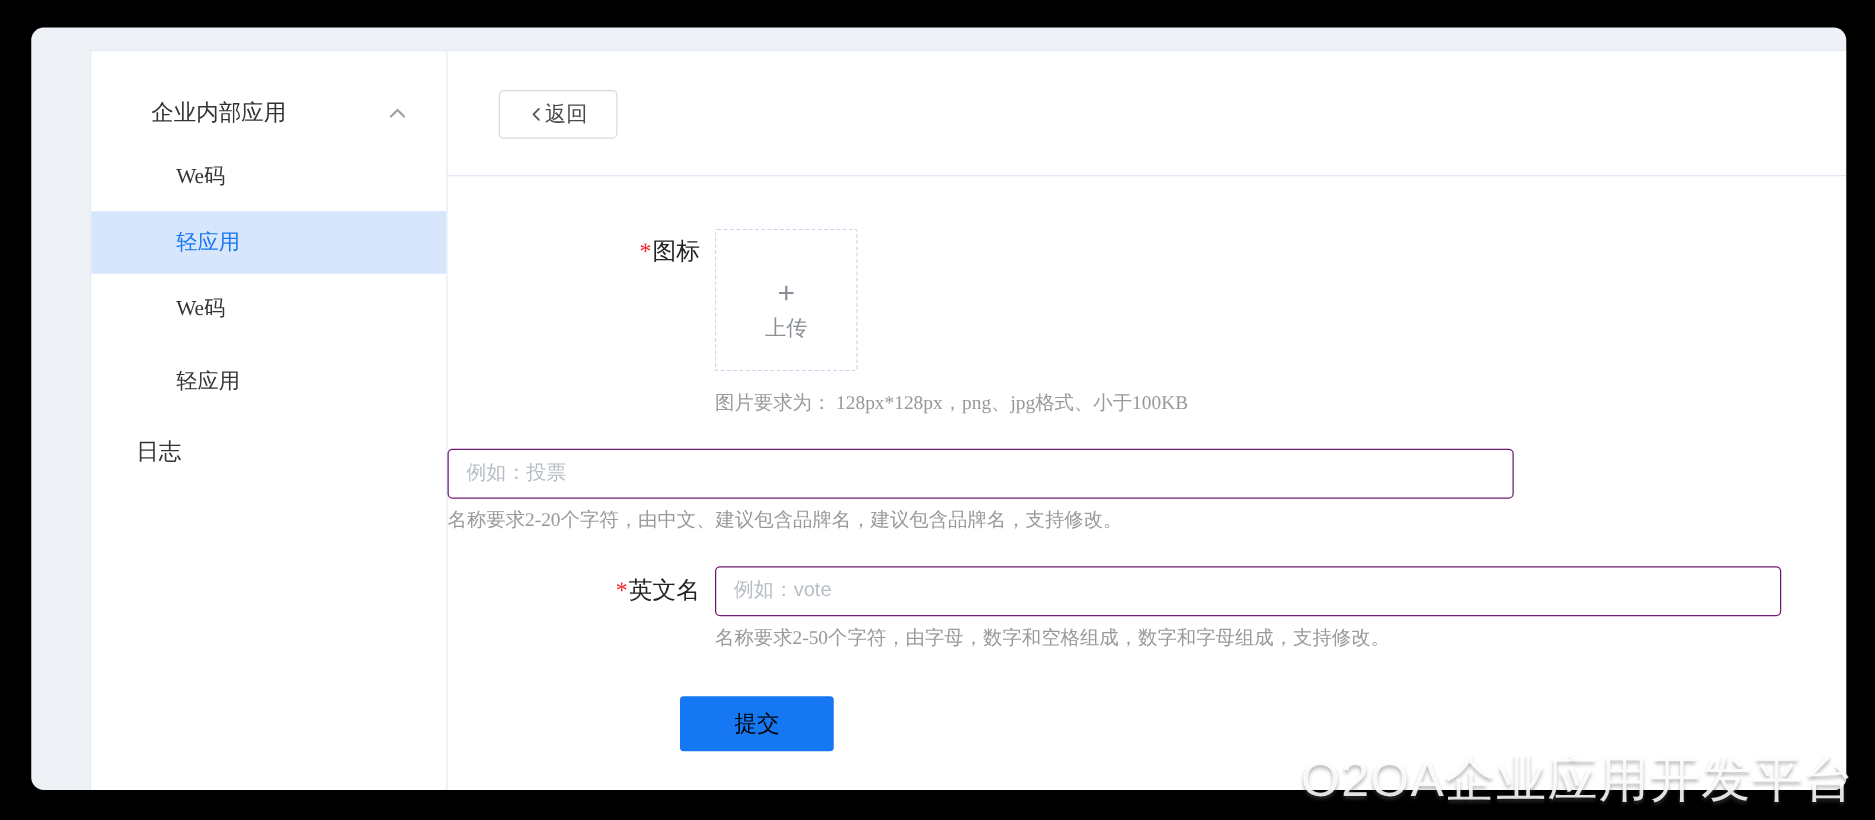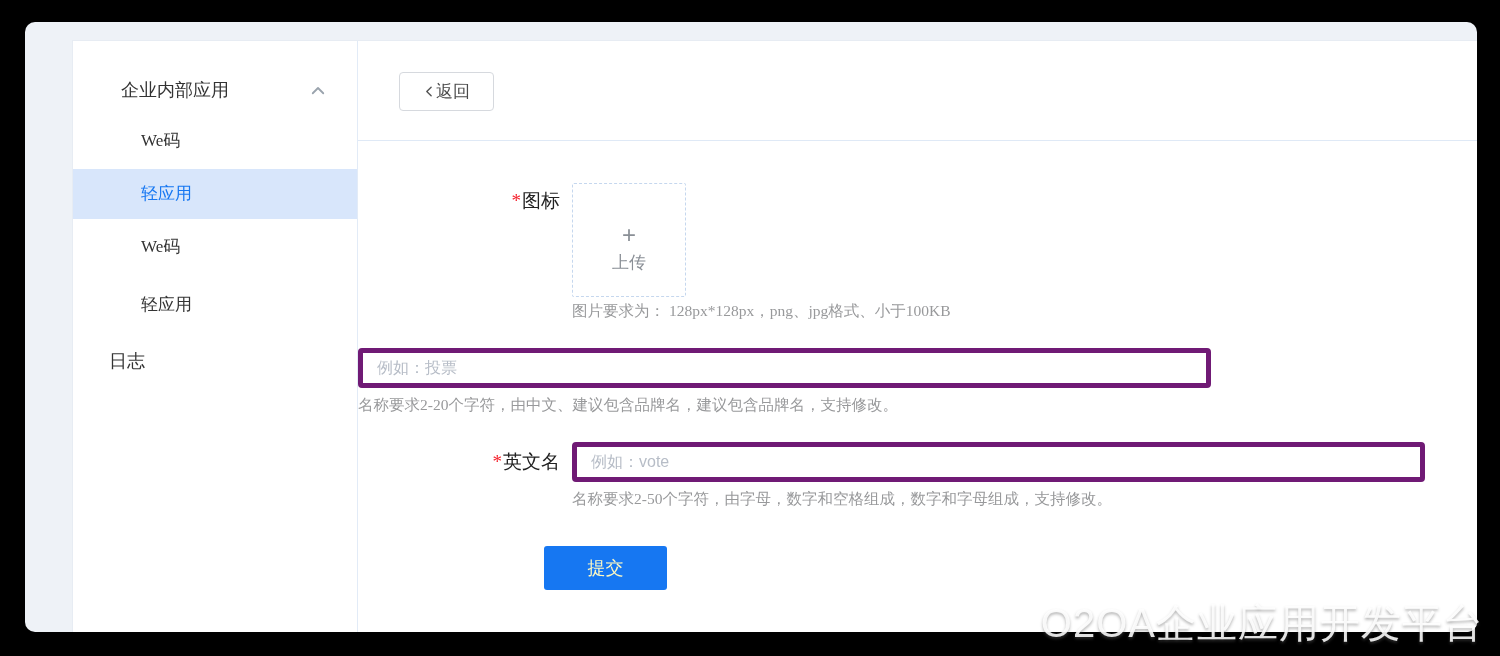--- a/index.html
+++ b/index.html
@@ -37,32 +37,32 @@
                 font-size:19px; color:#222; }
   .req { color:#f5222d; margin-right:1px; }
   .form-control { width:853px; }
 
   .upload-row .form-label { padding-top:5px; }
   .upload-box { width:114px; height:114px; border:1px dashed #c5d7ee; border-radius:2px;
                 background:#fff; display:flex; flex-direction:column; align-items:center;
                 justify-content:center; gap:5px; cursor:pointer; padding-top:18px; }
   .upload-plus { font-size:24px; line-height:22px; color:#8a8f96; font-family:"Liberation Sans", sans-serif; font-weight:300; }
   .upload-text { font-size:17px; color:#8a8f96; }
-  .field-hint { margin-top:4px; font-size:15.5px; color:#98999b; }
+  .field-hint { margin-top:15px; font-size:15.5px; color:#98999b; }
 
   .text-row { margin-top:26px; }
   .text-row .form-label { line-height:40px; }
-  .field-input { width:853px; height:40px; border:5px solid #701a75; border-radius:4px;
+  .field-input { width:853px; height:40px; border:1px solid #701a75; border-radius:4px;
                  padding:0 14px; font-size:16px; color:#0f172a; outline:none;
                  font-family:"Liberation Sans", sans-serif; }
   .field-input::placeholder { color:#b7bdc7; }
   .input-hint { margin-top:7px; font-size:15.5px; color:#98999b; }
 
   .submit-btn { margin:36px 0 0 186px; width:123px; height:44px; background:#1677f2;
-                border:none; border-radius:3px; color:#fef9c3; font-size:18px; cursor:pointer;
+                border:none; border-radius:3px; color:#000000; font-size:18px; cursor:pointer;
                 font-family:"Liberation Serif", serif; }
 
   
   .watermark { position:absolute; right:16px; top:596px; font-size:40px; letter-spacing:1px;
                font-family:"Liberation Sans", sans-serif; font-weight:300;
                color:rgba(255,255,255,0.88); text-shadow:0 2px 3px rgba(90,90,90,0.45);
                pointer-events:none; white-space:nowrap; }
 </style>
 </head>
 <body>

